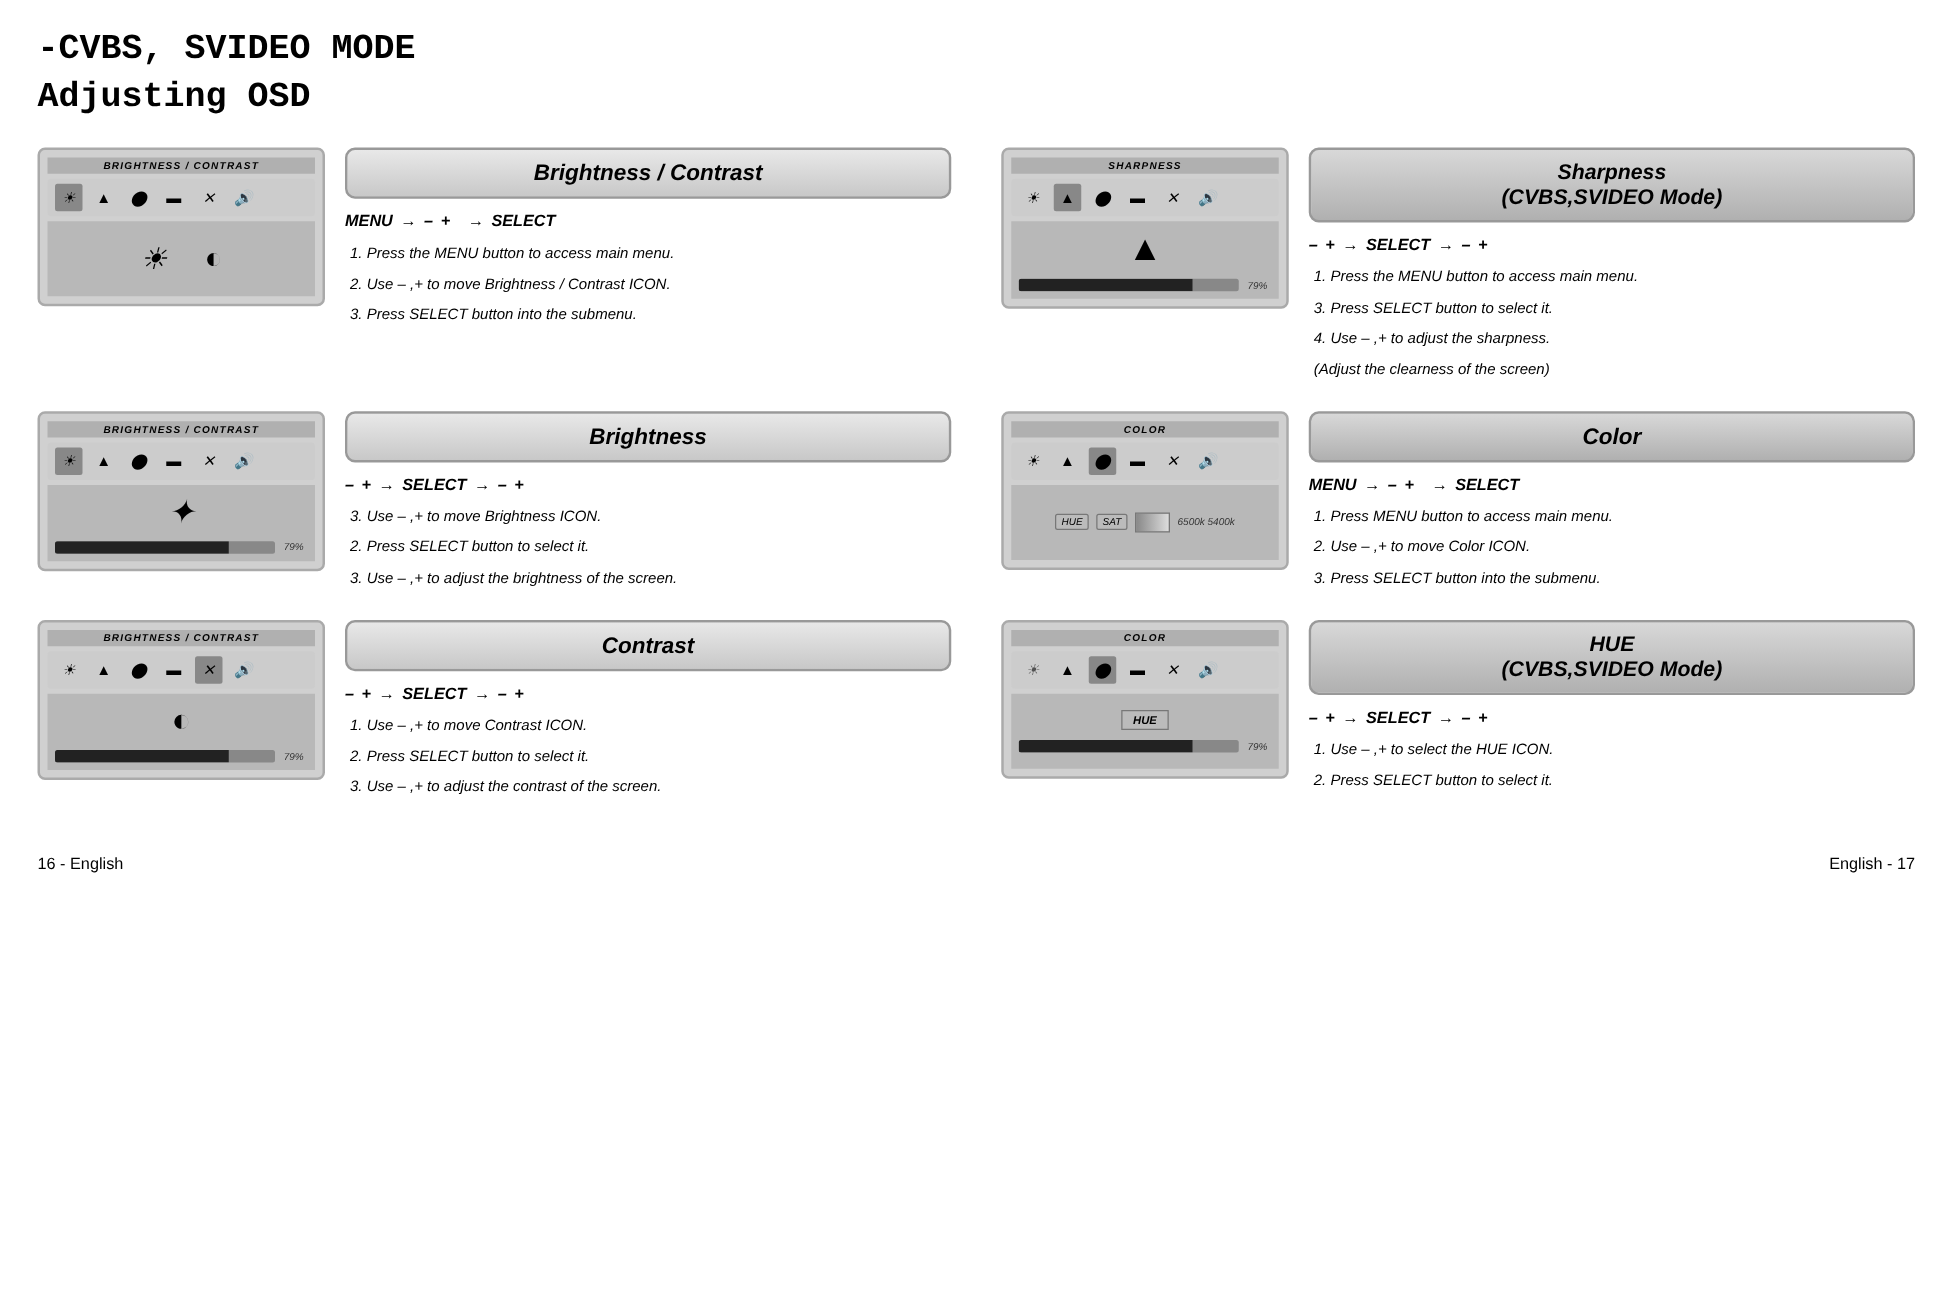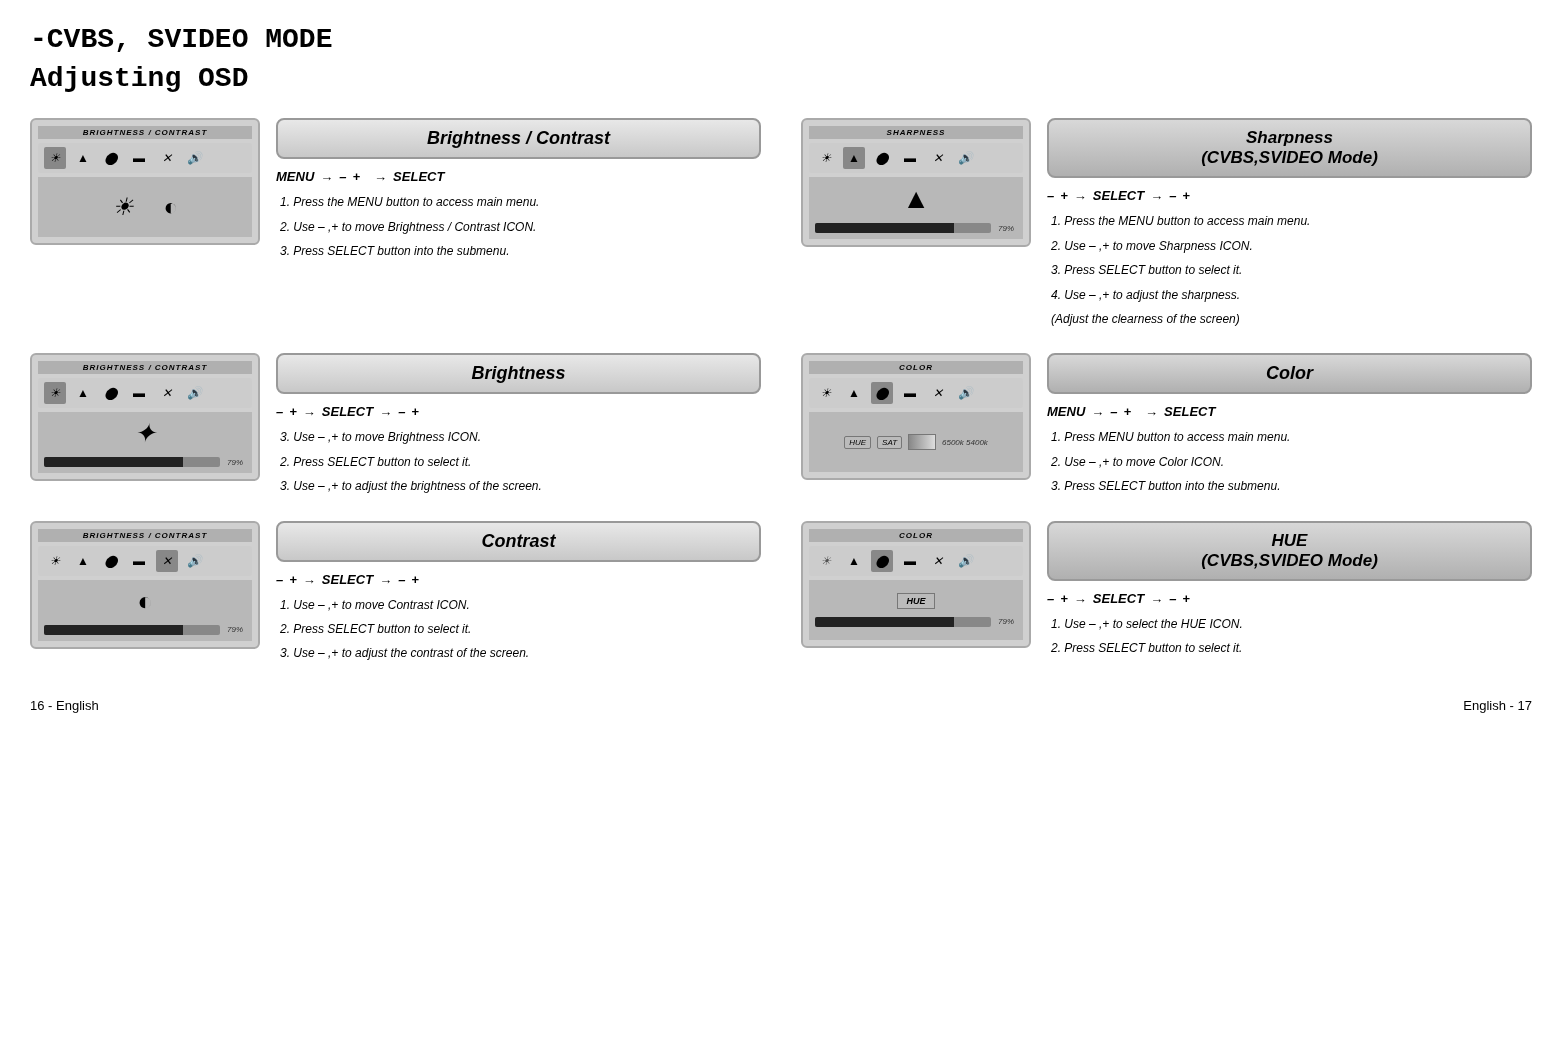--- a/index.html
+++ b/index.html
@@ -239,21 +239,20 @@
         <span>–</span>
         <span>+</span>
         <span>→</span>
         <span>SELECT</span>
         <span>→</span>
         <span>–</span>
         <span>+</span>
       </div>
       <div class="instructions">
         <p>1. Press the MENU button to access main menu.</p>
-        <p>2. Use  – ,+  to move Sharpness ICON.</p>
         <p>3. Press SELECT button to select it.</p>
         <p>4. Use  – ,+  to adjust the sharpness.</p>
         <p>     (Adjust the clearness of the screen)</p>
       </div>
     </div>
   </div>
 
   <div class="section">
 
     <div class="osd-screen">
@@ -414,16 +413,16 @@
       </div>
       <div class="instructions">
         <p>1. Use  – ,+  to select the HUE ICON.</p>
         <p>2. Press SELECT button to select it.</p>
       </div>
     </div>
   </div>
 
 </div>
 
-<div style="display:flex;justify-content:space-between;margin-top:30px;font-size:13px;">
+<div style="display:flex;justify-content:space-between;margin-top:40px;font-size:13px;">
   <span>16 - English</span>
   <span>English - 17</span>
 </div>
 
 </body></html>

